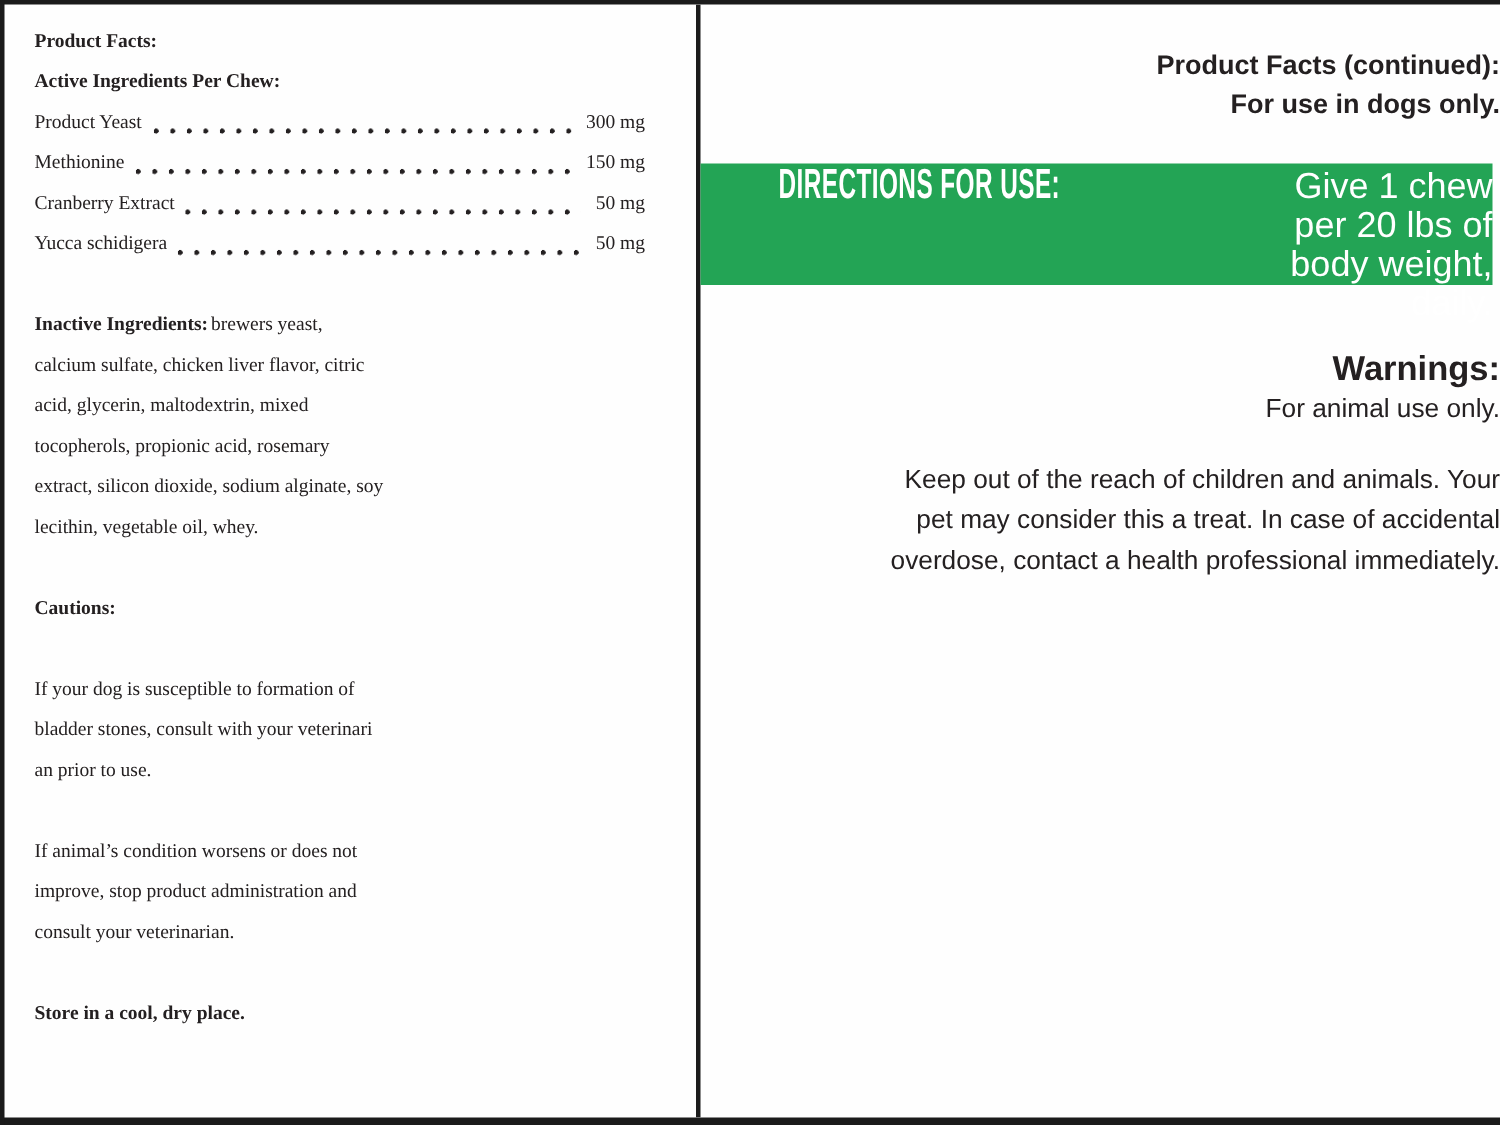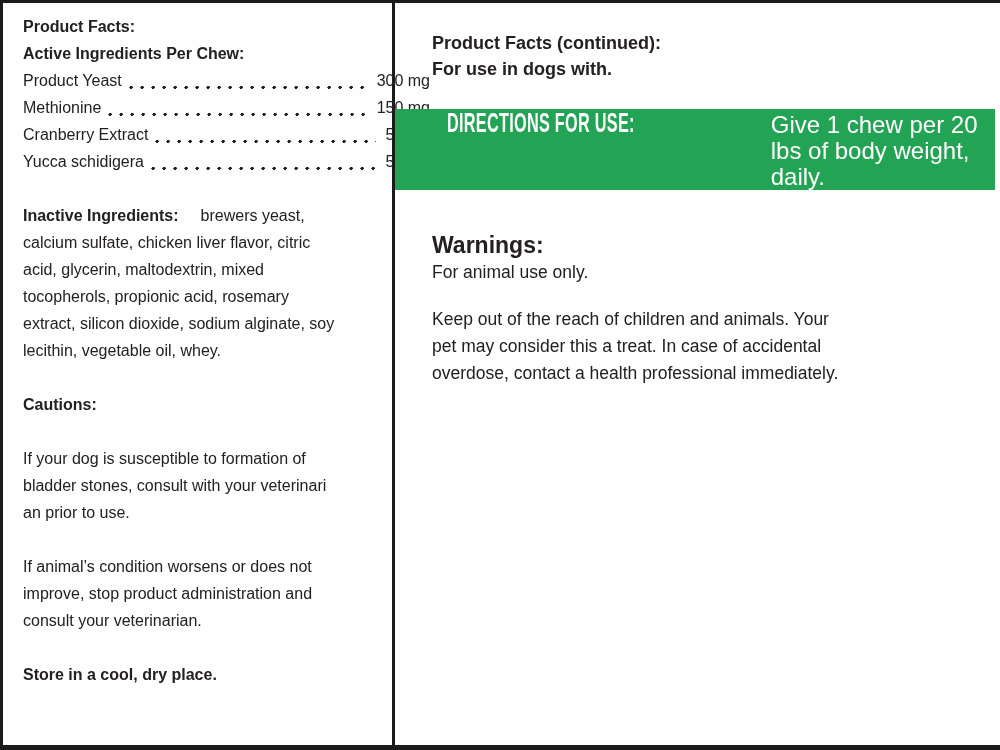--- a/index.html
+++ b/index.html
@@ -12,51 +12,53 @@
     border-top: 3px solid #1b1b1b;
     border-left: 3px solid #1b1b1b;
     border-bottom: 5px solid #1b1b1b;
     display: flex;
     font-family: "Liberation Sans", "DejaVu Sans", sans-serif;
     color: #242021;
     overflow: hidden;
   }
   
   .col-left {
-    width: 392px;
+    width: 464px;
     box-sizing: border-box;
     border-right: 3px solid #1b1b1b;
     padding: 10px 0 0 20px;
-    font-size: 16px;
+    font-size: 13px;
     line-height: 27px;
+    font-family: Liberation Serif, serif;
   }
   .h-bold { font-weight: bold; }
   .ing-row {
     display: flex;
     align-items: baseline;
     width: 407px;
   }
   .leader {
     flex: 1;
     height: 5px;
     align-self: flex-end;
     margin: 0 10px 4px 7px;
     background-image: radial-gradient(circle at 2.1px 2.4px, #242021 1.55px, rgba(0,0,0,0) 1.8px);
     background-size: 11px 5px;
     background-repeat: repeat-x;
   }
   .para { margin: 27px 0 0 0; white-space: pre-line; }
-  .inline-b { font-weight: bold; padding-right: 22px; }
+  .inline-b { font-weight: bold; padding-right: 2px; }
   .storage { margin-top: 27px; }
   
   .col-right {
     flex: 1;
     box-sizing: border-box;
     padding-top: 27px;
     font-size: 18px;
+    text-align: right;
   }
   .rc-head {
     padding-left: 37px;
     font-weight: bold;
     line-height: 26px;
   }
   .banner {
     margin-top: 27px;
     margin-right: 5px;
     height: 81px;
@@ -133,21 +135,21 @@
 an prior to use.</p>
     <p class="para">If animal’s condition worsens or does not
 improve, stop product administration and
 consult your veterinarian.</p>
 
     <div class="h-bold storage">Store in a cool, dry place.</div>
   </div>
 
   <div class="col-right">
     <div class="rc-head">Product Facts (continued):</div>
-    <div class="rc-head">For use in dogs with.</div>
+    <div class="rc-head">For use in dogs only.</div>
 
     <div class="banner">
       <span class="banner-heading">DIRECTIONS FOR USE:</span>
       <div class="banner-text">Give 1 chew per 20 lbs of body weight, daily.</div>
     </div>
 
     <div class="warnings">
       <div class="h-bold" style="font-size:23px;">Warnings:</div>
       <p class="warn-para" style="margin-top:0;">For animal use only.</p>
       <p class="warn-para">Keep out of the reach of children and animals. Your

